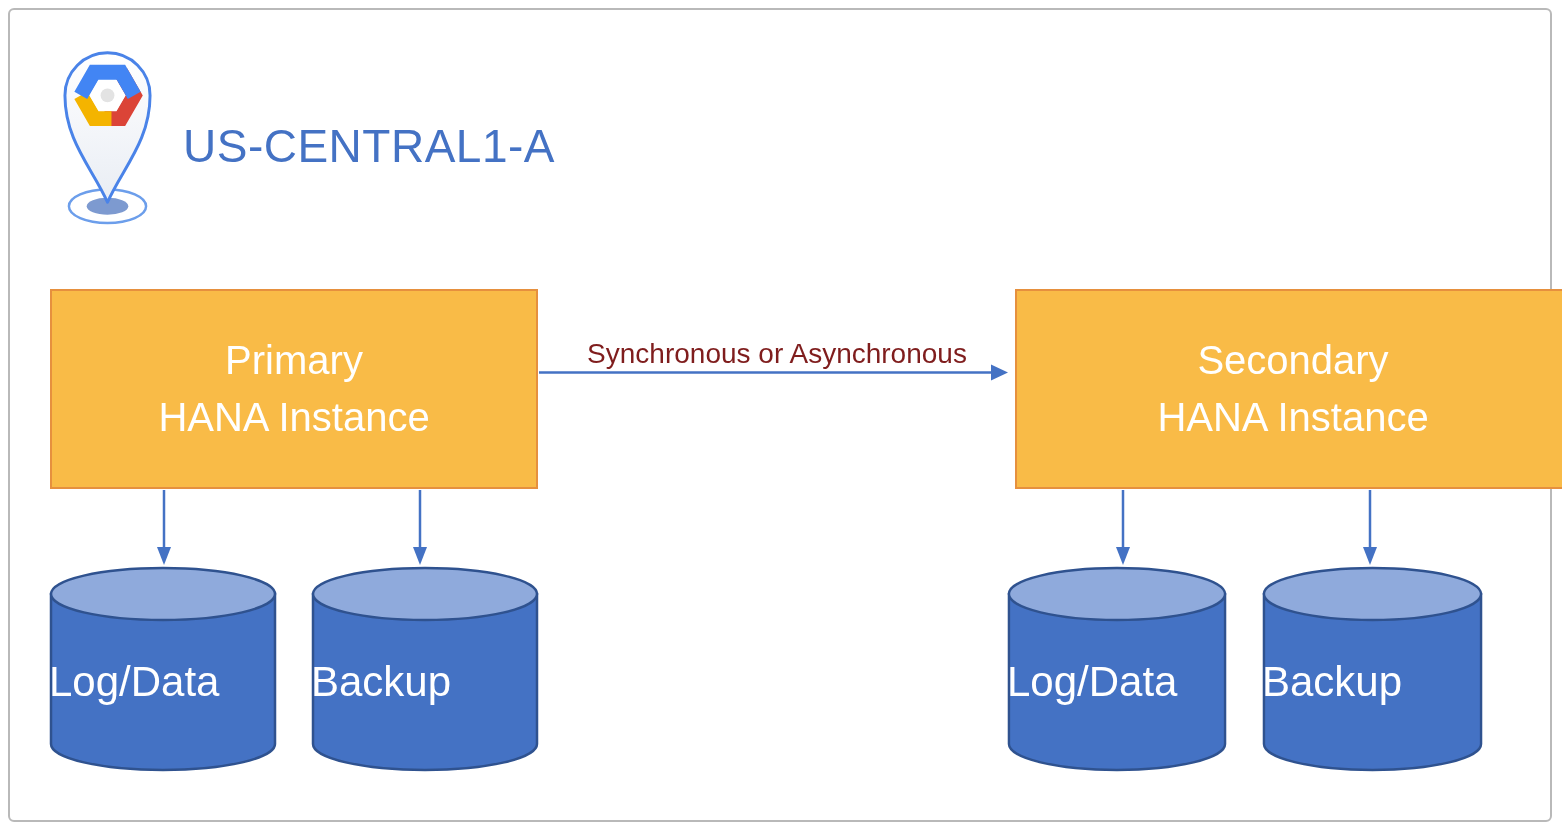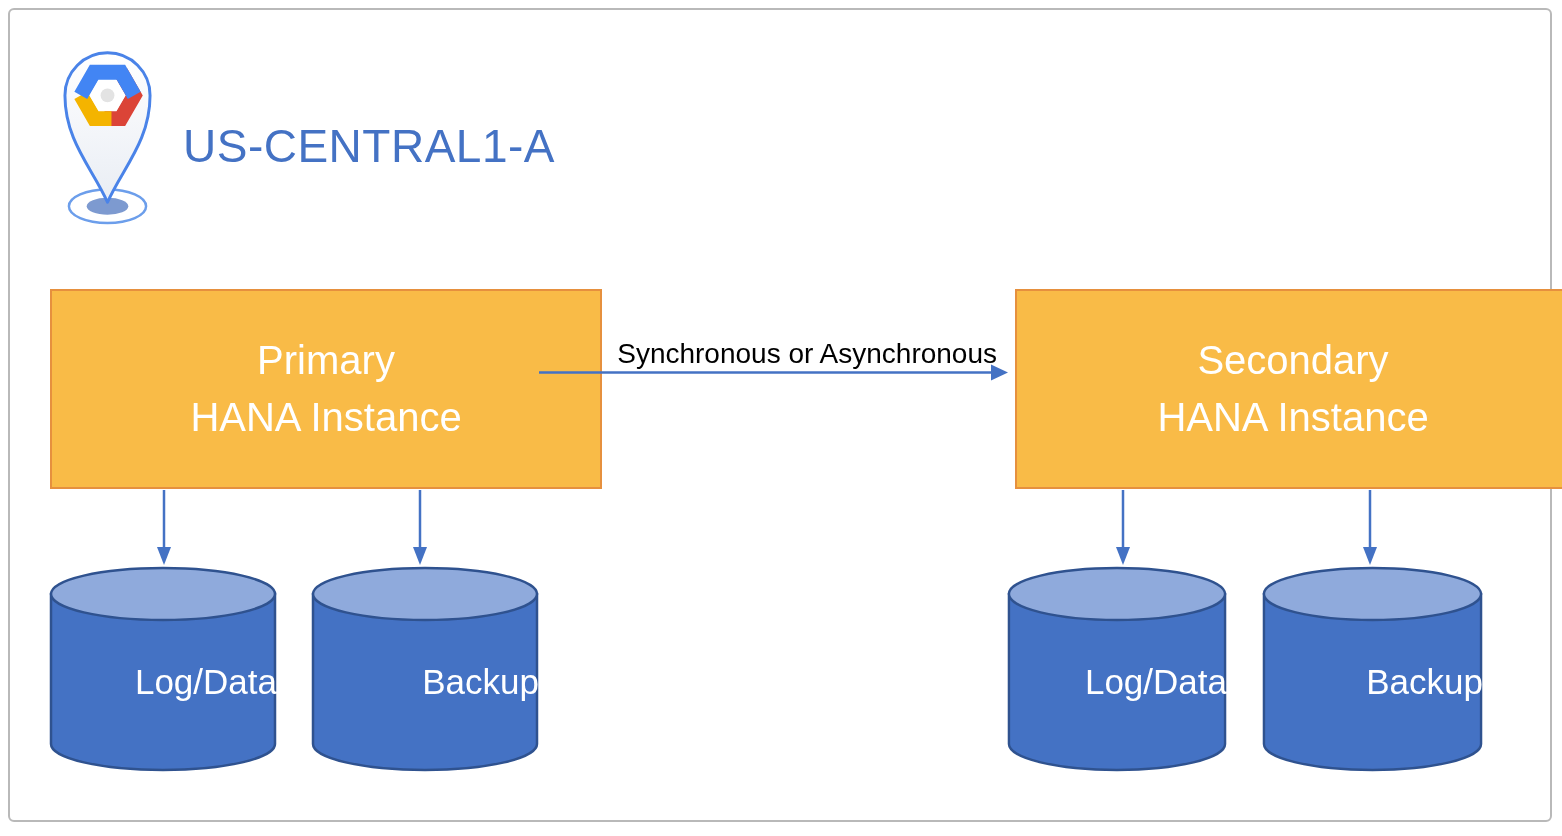--- a/index.html
+++ b/index.html
@@ -44,51 +44,51 @@
     box-sizing: border-box;
     display: flex;
     flex-direction: column;
     align-items: center;
     justify-content: center;
     color: #ffffff;
     font-size: 40px;
     line-height: 57px;
     text-align: center;
   }
-  .hana-node.primary   { left: 50px;  width: 552px; }
+  .hana-node.primary   { left: 50px;  width: 488px; }
   .hana-node.secondary { left: 1015px; width: 556px; }
 
   .repl-label {
     position: absolute;
     left: 557px;
     width: 440px;
-    text-align: right;
-    color: #000000;
+    text-align: center;
+    color: #7f1d1d;
     font-size: 28px;
     line-height: 32px;
     white-space: nowrap;
   }
   .repl-label.l1 { top: 338px; }
   .repl-label.l2 { top: 375px; }
 
   .cylinder {
     position: absolute;
     top: 566px;
     height: 206px;
   }
   .cylinder svg { display: block; }
   .cyl-label {
     position: absolute;
     left: 0; top: 86px;
     width: 100%;
     height: 60px;
     line-height: 60px;
-    text-align: right;
+    text-align: left;
     color: #ffffff;
-    font-size: 35px;
+    font-size: 42px;
     white-space: nowrap;
   }
   .cyl-1 { left: 49px;   width: 228px; }
   .cyl-2 { left: 311px;  width: 228px; }
   .cyl-3 { left: 1007px; width: 220px; }
   .cyl-4 { left: 1262px; width: 221px; }
 </style>
 </head>
 <body>
 

